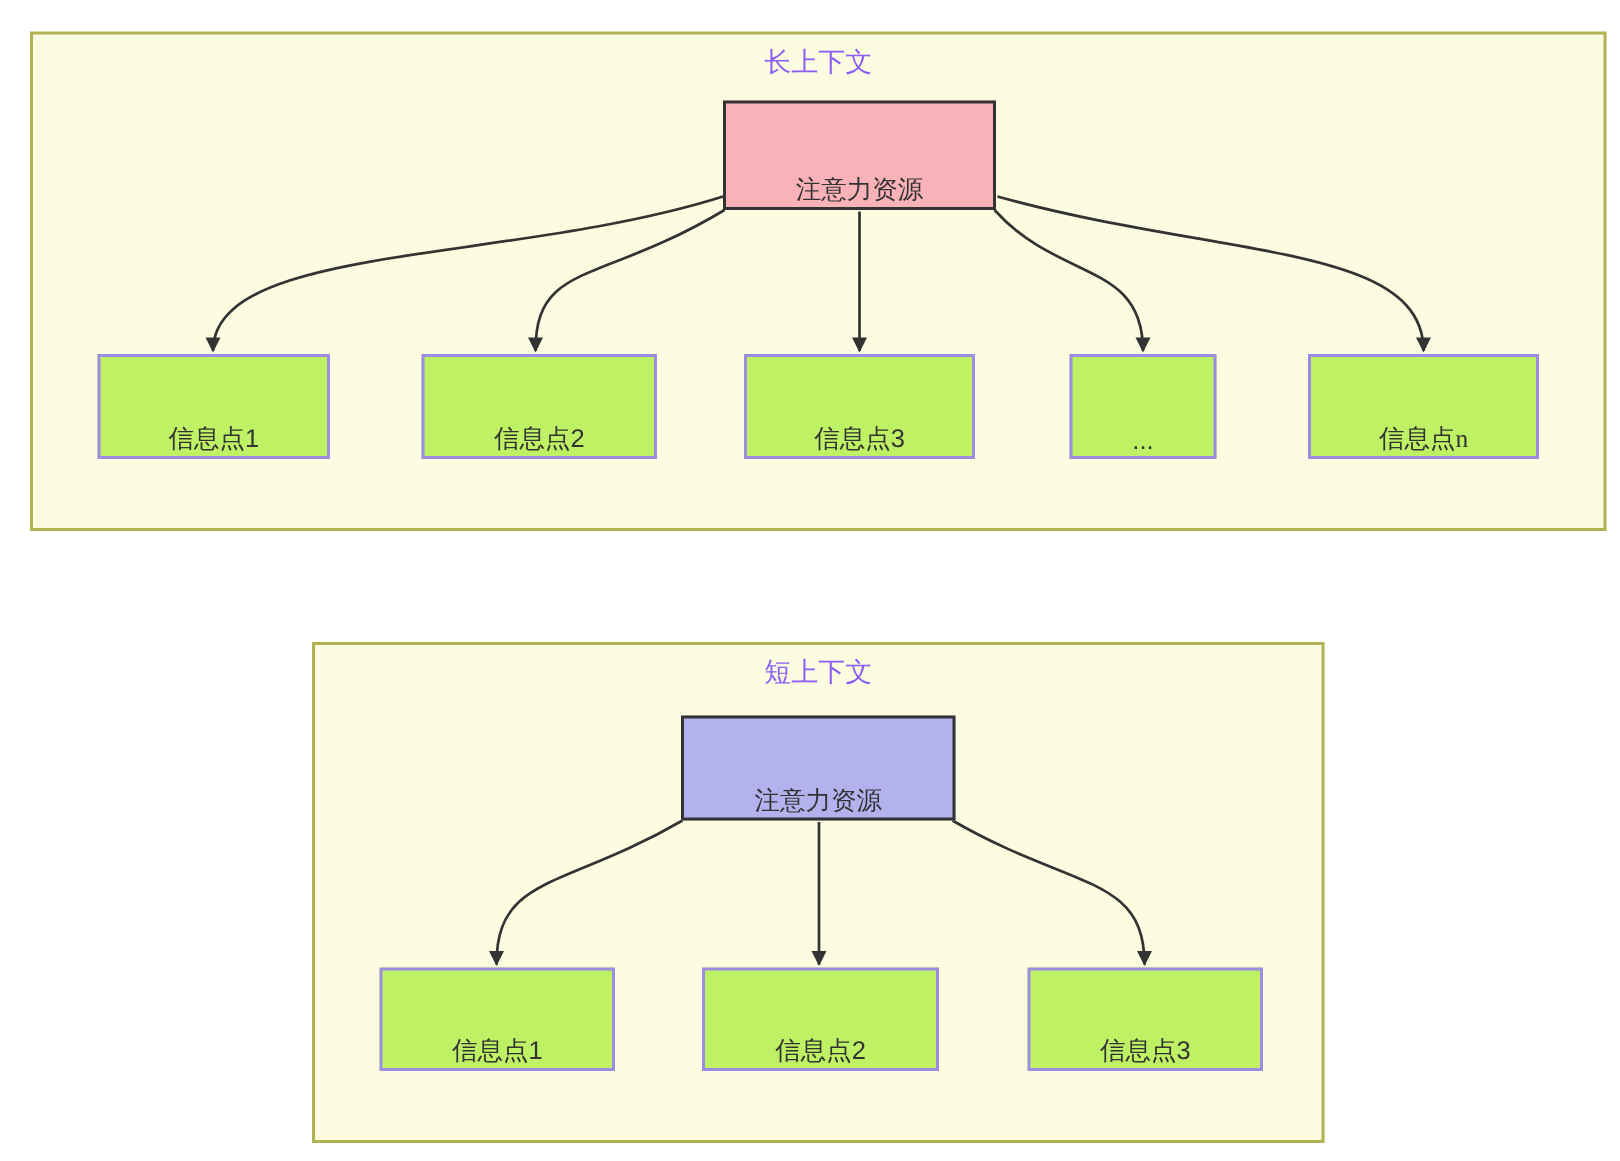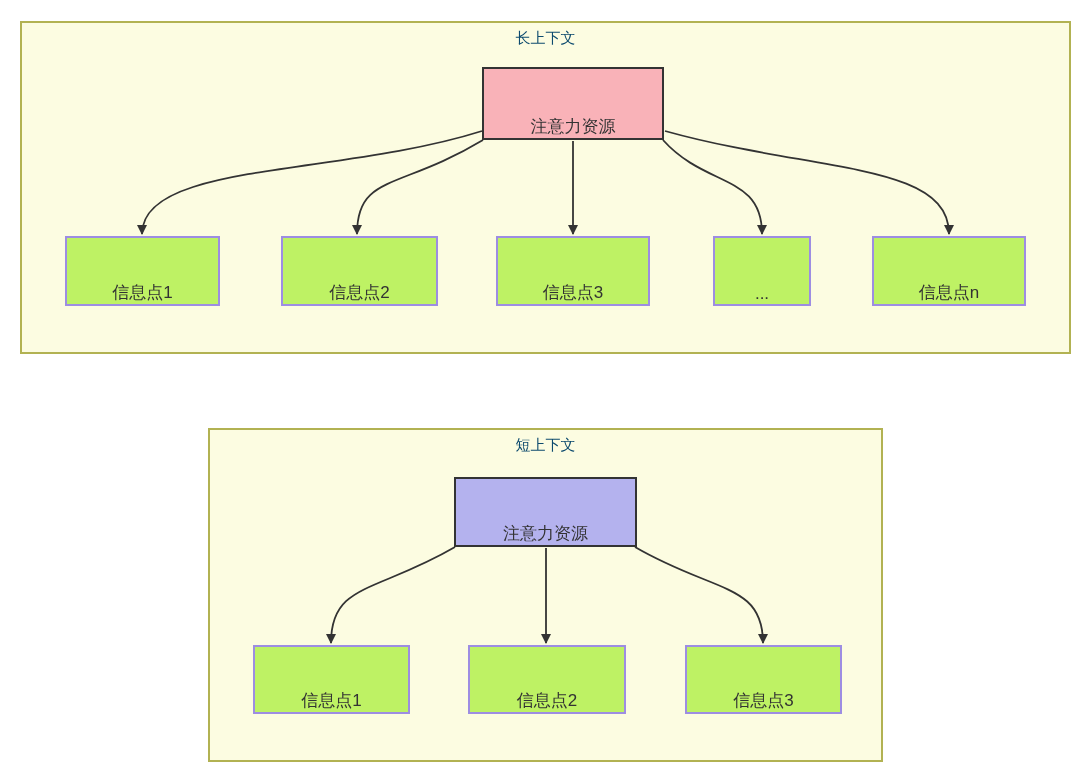--- a/index.html
+++ b/index.html
@@ -21,23 +21,23 @@
   }
   .container-long  { left: 20px;  top: 21px;  width: 1051px; height: 333px; }
   .container-short { left: 208px; top: 428px; width: 675px;  height: 334px; }
 
   .diagram-title {
     position: absolute;
     top: 6px;
     left: 0;
     width: 100%;
     text-align: center;
-    font-size: 15px;
+    font-size: 18px;
     font-weight: 400;
-    color: #0c4a6e;
+    color: #8b5cf6;
     z-index: 3;
   }
 
   .node {
     position: absolute;
     display: flex;
     align-items: flex-end;
     justify-content: center;
     font-size: 17px;
     color: #333333;
@@ -53,21 +53,21 @@
 
   .info-box {
     background: #bef264;
     border: 2px solid #9d8de2;
   }
   
   .li-1 { left: 65px;  top: 236px; width: 155px; height: 70px; }
   .li-2 { left: 281px; top: 236px; width: 157px; height: 70px; }
   .li-3 { left: 496px; top: 236px; width: 154px; height: 70px; }
   .li-4 { left: 713px; top: 236px; width: 98px;  height: 70px; }
-  .li-5 { left: 872px; top: 236px; width: 154px; height: 70px; }
+  .li-5 { left: 872px; top: 236px; width: 154px; height: 70px; font-family: Liberation Serif, serif; }
   
   .si-1 { left: 253px; top: 645px; width: 157px; height: 69px; }
   .si-2 { left: 468px; top: 645px; width: 158px; height: 69px; }
   .si-3 { left: 685px; top: 645px; width: 157px; height: 69px; }
 
   .arrow-layer {
     position: absolute;
     inset: 0;
     width: 1080px;
     height: 774px;

